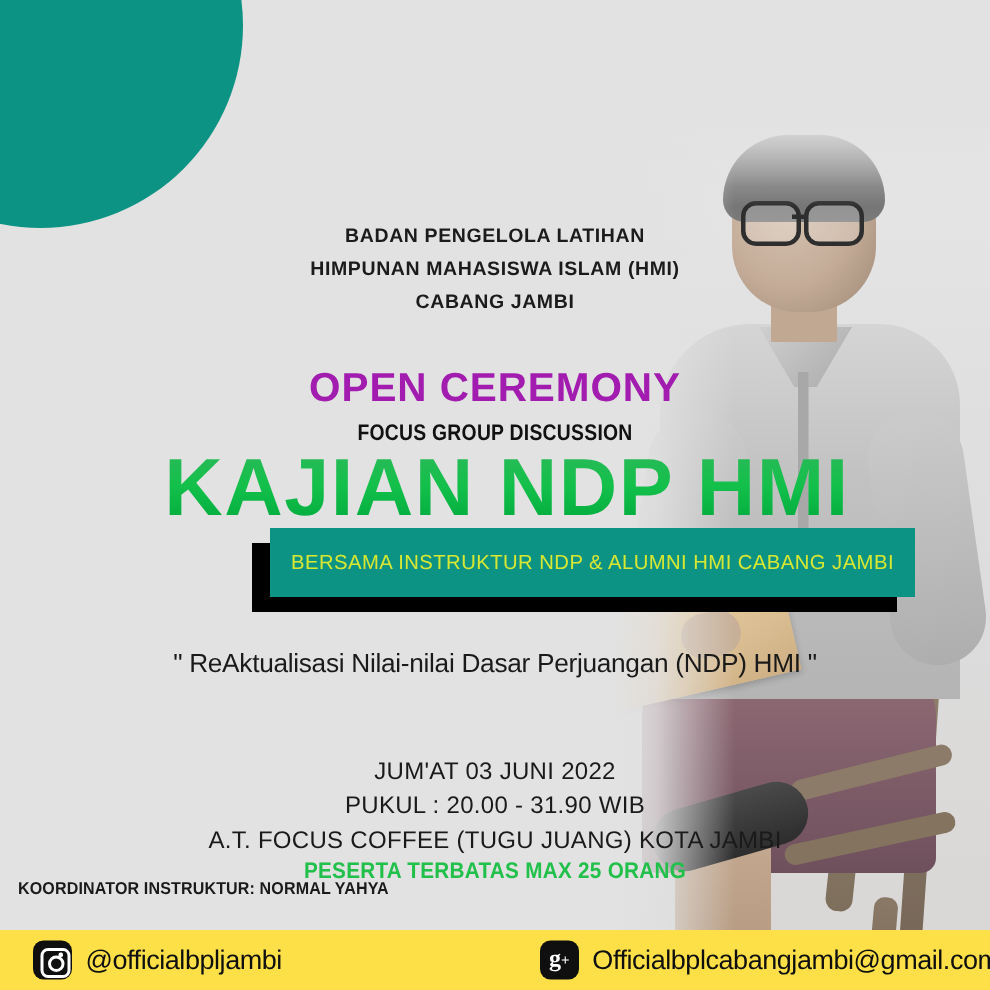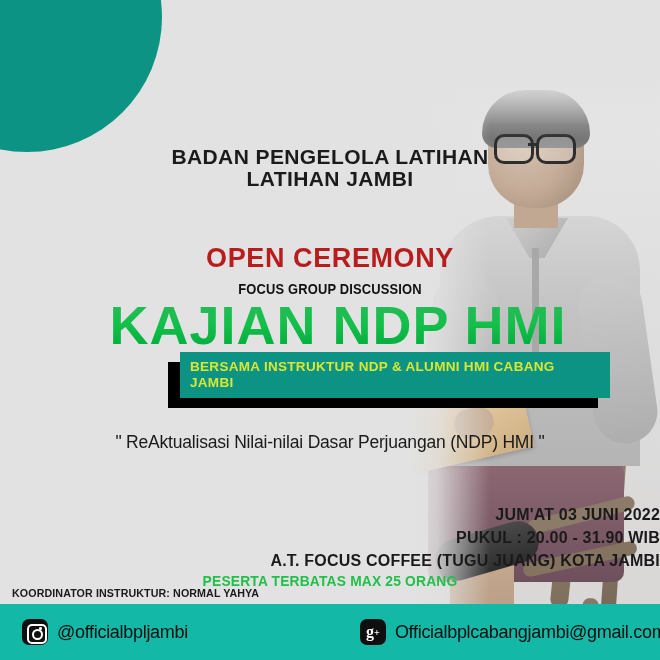--- a/index.html
+++ b/index.html
@@ -80,55 +80,55 @@
   .lc-star2{position:absolute;left:10px;top:10px;right:10px;bottom:10px;background:#1d6b3a;opacity:.85;
      clip-path:polygon(50% 0,58% 42%,100% 50%,58% 58%,50% 100%,42% 58%,0 50%,42% 42%);transform:rotate(45deg);}
   .lc-cres{position:absolute;left:21px;top:21px;width:19px;height:19px;border-radius:50%;background:#0f7a3a;
      box-shadow:5px 0 0 0 #f2f2f2 inset;}
   .lc-cstar{position:absolute;left:37px;top:25px;width:6px;height:6px;background:#0f7a3a;
      clip-path:polygon(50% 0,61% 35%,98% 35%,68% 57%,79% 91%,50% 70%,21% 91%,32% 57%,2% 35%,39% 35%);}
   .lc-text{position:absolute;inset:0;border-radius:50%;}
 
   
   .org{position:absolute;left:0;right:0;top:146px;text-align:center;color:#1b1b1b;}
-  .org div{font-size:21px;font-weight:bold;letter-spacing:.4px;line-height:22px;
+  .org div{font-size:13px;font-weight:bold;letter-spacing:.4px;line-height:22px;
      font-family:"Liberation Sans",sans-serif;}
 
   
-  .open-cer{position:absolute;left:0;right:0;top:243px;text-align:center;color:#b91c1c;
+  .open-cer{position:absolute;left:0;right:0;top:243px;text-align:center;color:#a21caf;
      font-size:27px;font-weight:bold;letter-spacing:.6px;}
   .fgd{position:absolute;left:0;right:0;top:280px;text-align:center;color:#111;
      font-size:15px;font-weight:bold;letter-spacing:.2px;transform:scaleX(.86);}
   .kajian{position:absolute;left:0;right:0;top:296px;text-align:center;
      font-size:54px;font-weight:bold;letter-spacing:1px;line-height:58px;
      background:linear-gradient(180deg,#2eb85c 0%,#13c04a 48%,#00a83c 100%);
      -webkit-background-clip:text;background-clip:text;color:transparent;padding-left:16px;
      -webkit-text-fill-color:transparent;}
 
   
   .band-shadow{position:absolute;left:168px;top:362px;width:430px;height:46px;background:#000;}
   .band{position:absolute;left:180px;top:352px;width:430px;height:46px;background:#0d9384;
      display:flex;align-items:center;justify-content:center;}
-  .band span{display:block;width:410px;color:#d8e832;font-weight:bold;
+  .band span{display:block;width:410px;text-align:center;color:#d8e832;font-weight:normal;
      font-size:13.5px;line-height:16px;letter-spacing:.3px;}
 
   
   .quote{position:absolute;left:0;right:0;top:432px;text-align:center;color:#1a1a1a;
      font-size:17.5px;letter-spacing:-.2px;}
 
   
   .details{position:absolute;left:0;right:0;top:503px;text-align:center;color:#1a1a1a;}
-  .details .line{font-size:16px;font-weight:bold;line-height:23px;letter-spacing:.2px;text-align:right;}
+  .details .line{font-size:16px;font-weight:normal;line-height:23px;letter-spacing:.2px;}
   .limit{position:absolute;left:0;right:0;top:572px;text-align:center;color:#21c04a;
      font-size:15px;font-weight:bold;letter-spacing:.2px;transform:scaleX(.92);}
   .coord{position:absolute;left:12px;top:587px;color:#1a1a1a;font-size:11.5px;
      font-weight:bold;letter-spacing:.1px;transform:scaleX(.93);transform-origin:left center;}
 
   
-  .footer{position:absolute;left:0;right:0;bottom:0;height:56px;background:#14b8a6;
+  .footer{position:absolute;left:0;right:0;bottom:0;height:40px;background:#fde047;
      display:flex;align-items:center;}
   .f-item{display:flex;align-items:center;gap:9px;}
   .f-item.ig{margin-left:22px;}
   .f-item.gp{margin-left:172px;}
   .f-label{color:#0f0f0f;font-size:18px;letter-spacing:-.3px;}
   .ic{width:26px;height:26px;border-radius:7px;background:#0f0f0f;position:relative;flex:none;}
   .ic-ig-o{position:absolute;left:5px;top:5px;width:16px;height:16px;border:2px solid #fff;border-radius:5px;}
   .ic-ig-c{position:absolute;left:9.5px;top:9.5px;width:7px;height:7px;border:2px solid #fff;border-radius:50%;}
   .ic-ig-d{position:absolute;left:17px;top:8px;width:2.5px;height:2.5px;background:#fff;border-radius:50%;}
   .ic-gp{position:absolute;inset:0;color:#fff;font-weight:bold;font-size:16px;
@@ -165,21 +165,22 @@
     <div class="ph-leg"></div>
     <div class="ph-sandal"></div>
     <div class="ph-chair-leg"></div>
     <div class="ph-fade-l"></div>
     <div class="ph-fade-t"></div>
   </div>
 
 
   <div class="org">
     <div>BADAN PENGELOLA LATIHAN</div>
-    <div>LATIHAN JAMBI</div>
+    <div>HIMPUNAN MAHASISWA ISLAM (HMI)</div>
+    <div>CABANG JAMBI</div>
   </div>
 
   <div class="open-cer">OPEN CEREMONY</div>
   <div class="fgd">FOCUS GROUP DISCUSSION</div>
   <div class="kajian">KAJIAN NDP HMI</div>
 
   <div class="band-shadow"></div>
   <div class="band">
     <span>BERSAMA INSTRUKTUR NDP &amp; ALUMNI HMI CABANG JAMBI</span>
   </div>

